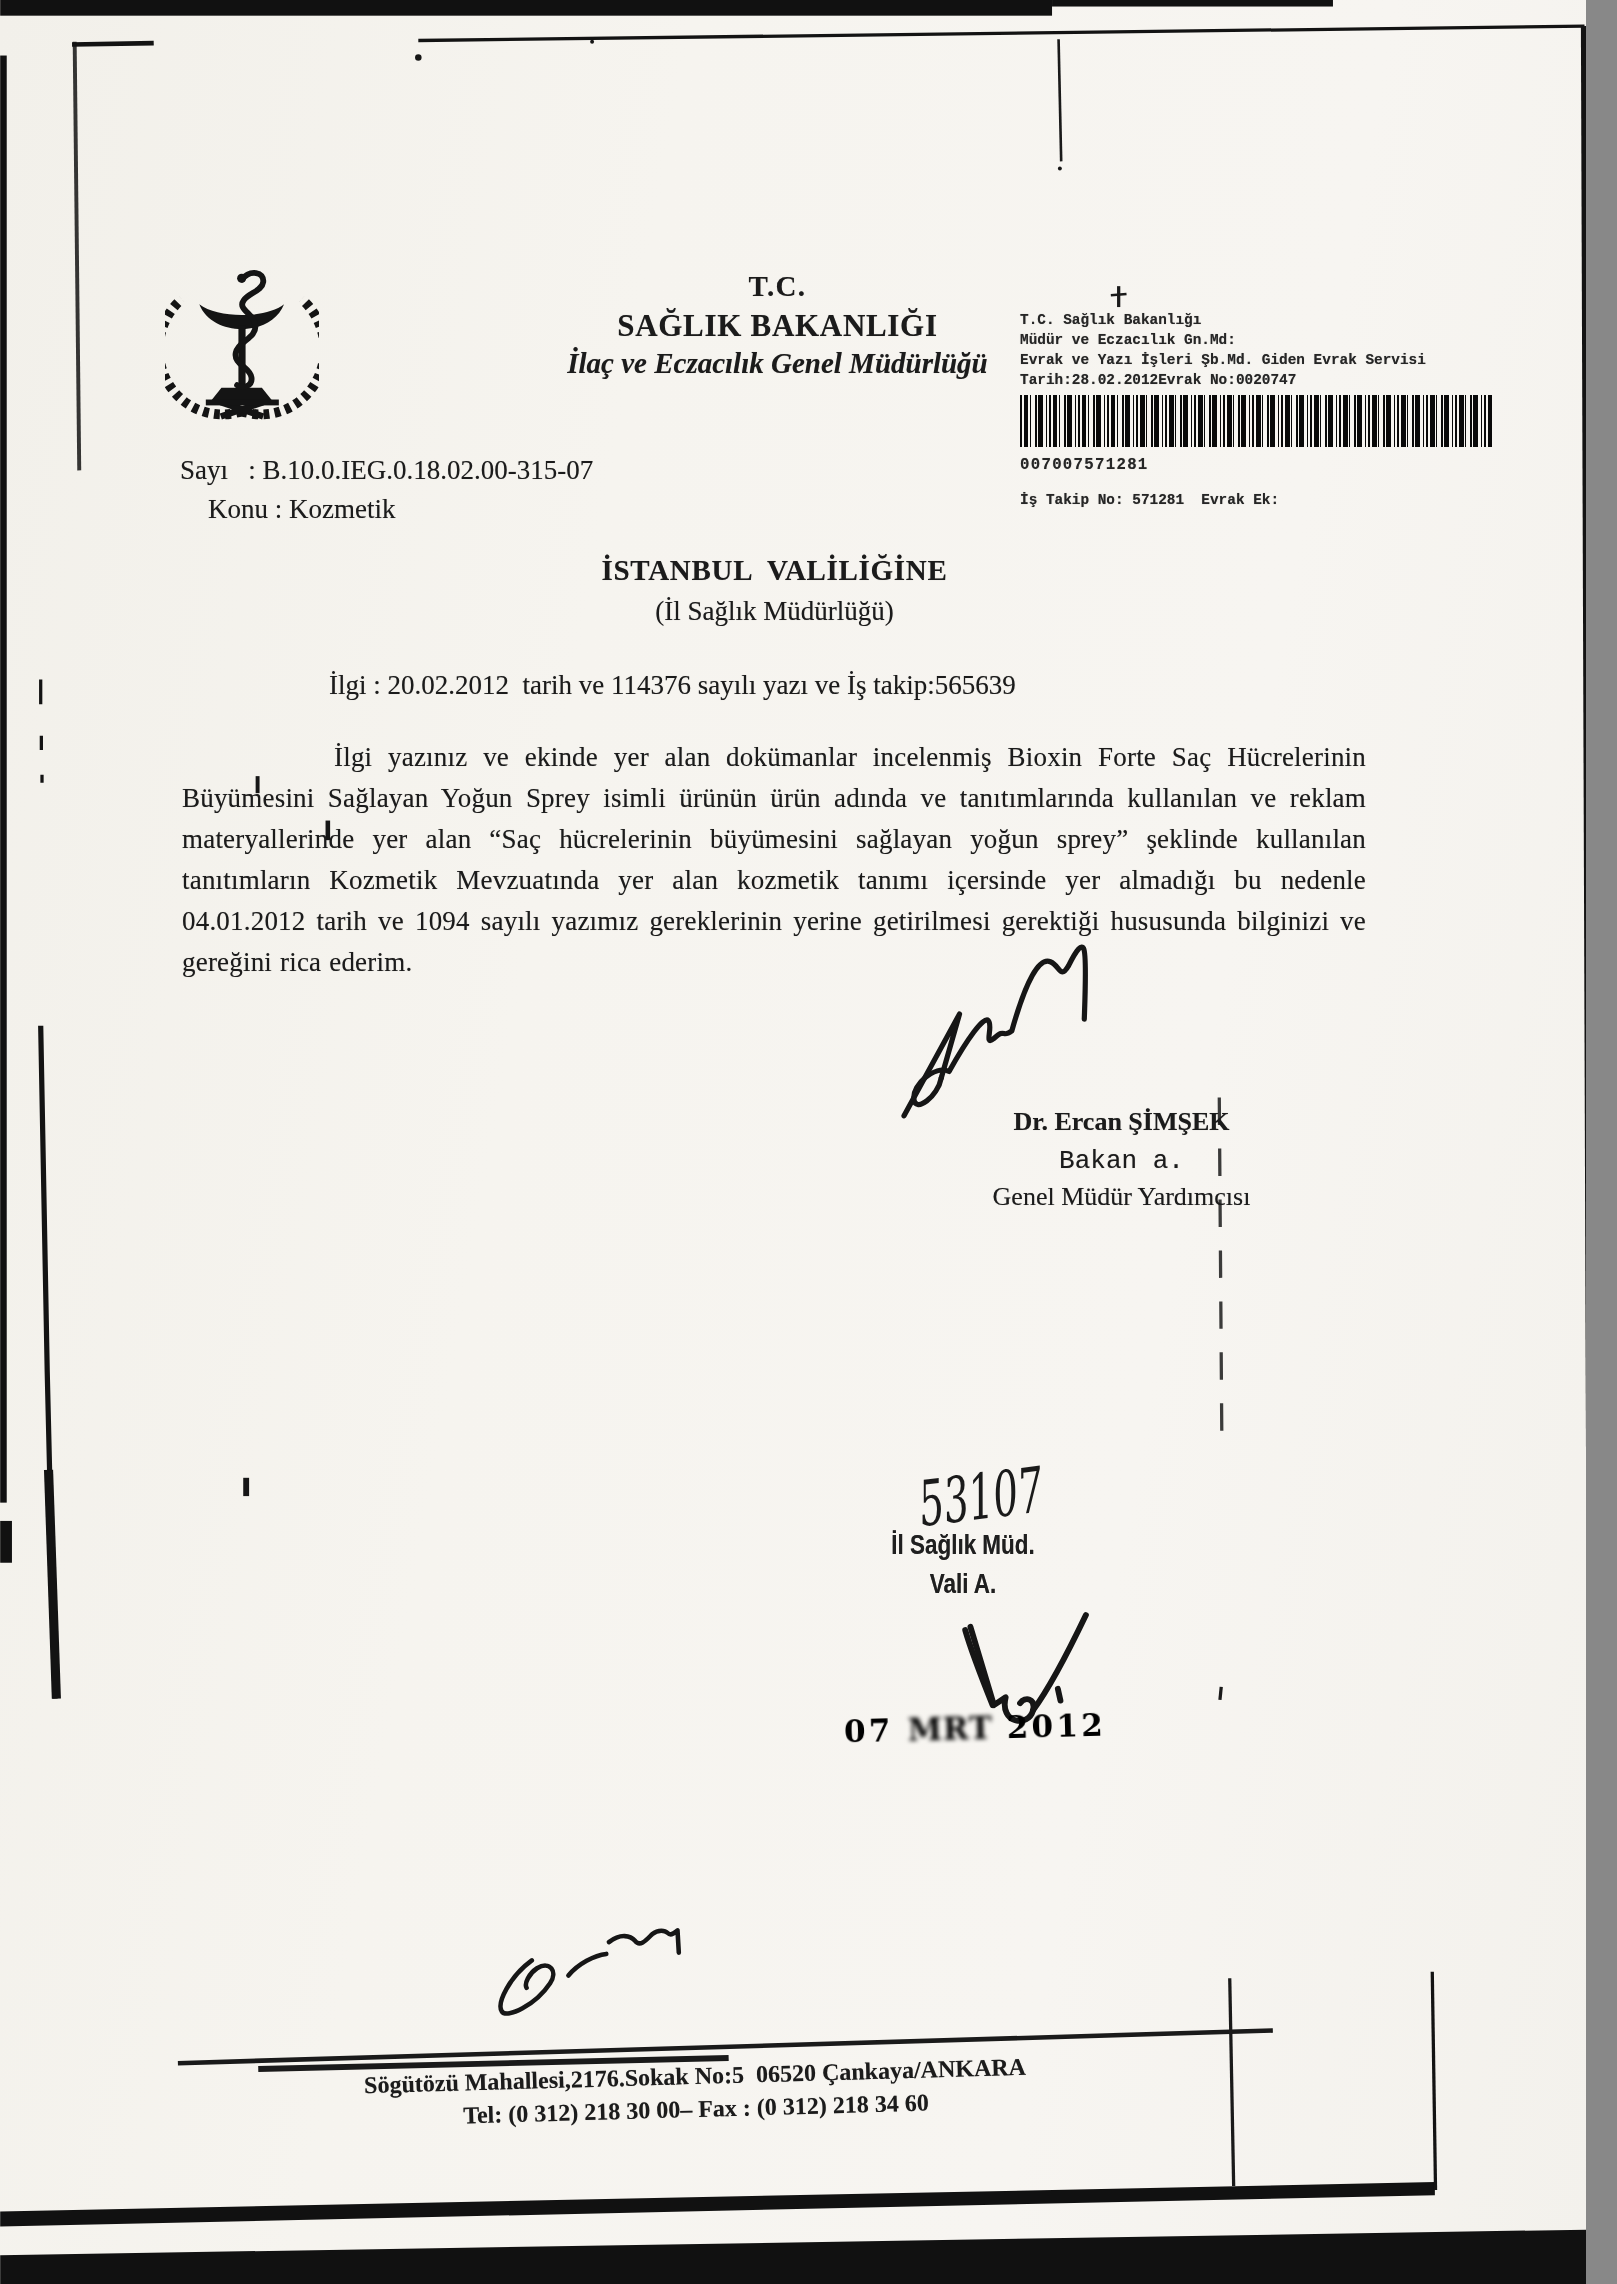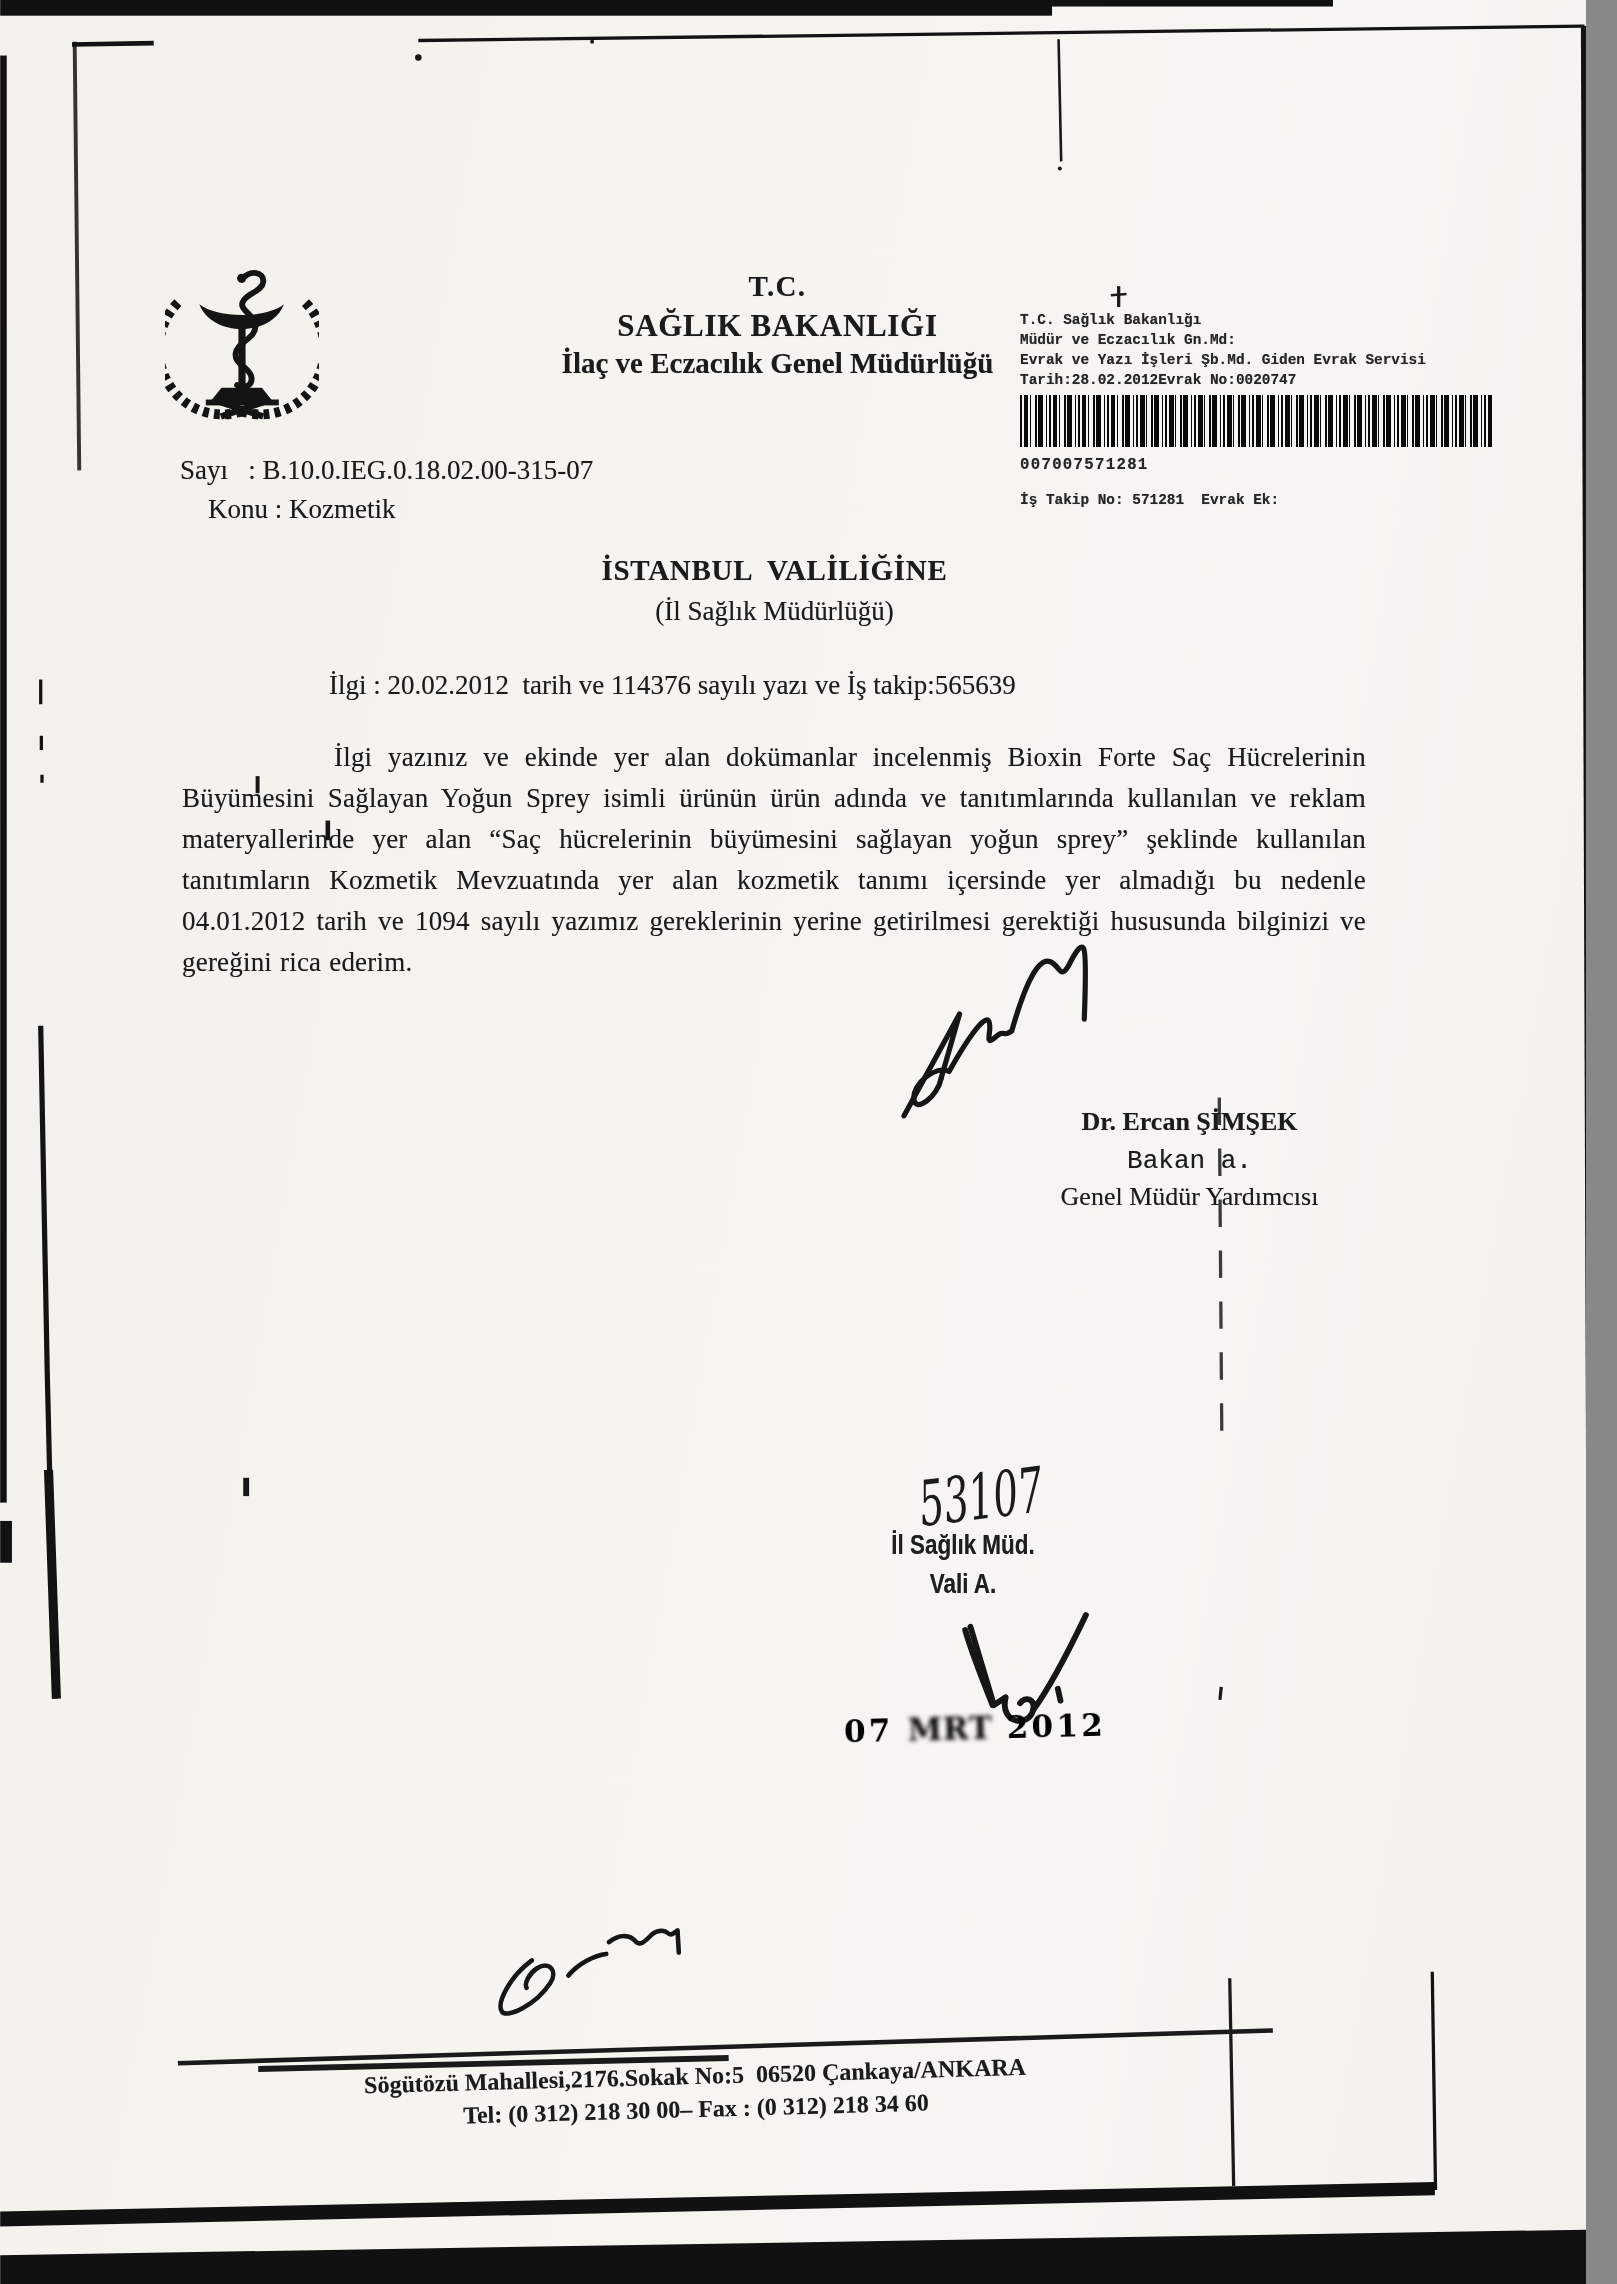--- a/index.html
+++ b/index.html
@@ -13,21 +13,21 @@
     color:#1b1b1b;
   }
   .abs{position:absolute;}
   .ink{color:#1b1b1b;text-shadow:0 0 0.7px rgba(20,20,20,.4);}
   .pre{white-space:pre;}
 
   
   .hdr{left:549px;top:270px;width:457px;text-align:center;}
   .hdr .tc{font-size:29px;font-weight:700;letter-spacing:1.3px;}
   .hdr .min{font-size:31px;font-weight:700;margin-top:4.6px;letter-spacing:0.7px;}
-  .hdr .dir{font-size:29px;font-weight:700;margin-top:3.9px;}
+  .hdr .dir{font-size:29px;font-weight:700;margin-top:3.9px;font-style:italic;}
 
   
   .reg{left:1020px;top:310px;width:497px;font-family:Liberation Mono, monospace;
        font-size:14.4px;font-weight:600;color:#262626;line-height:20px;
        text-shadow:0 0 0.7px rgba(30,30,30,.5);}
   .barcode{margin-top:5.2px;width:472px;height:52px;
     background:repeating-linear-gradient(90deg,
       #141414 0 2px,transparent 2px 3.9px,
       #141414 3.9px 8.5px,transparent 8.5px 9.8px,
       #141414 9.8px 11px,transparent 11px 15px,
@@ -46,21 +46,21 @@
   .addr{left:510px;top:554px;width:529px;text-align:center;}
   .addr .l1{font-size:29px;font-weight:600;letter-spacing:0.7px;}
   .addr .l2{font-size:27px;font-weight:500;margin-top:8.5px;}
 
   .ilgi{left:329px;top:670px;font-size:27px;}
 
   .bodypar{left:182px;top:737px;width:1184px;font-size:27px;line-height:41px;
     text-align:justify;text-indent:152px;letter-spacing:0.2px;word-spacing:1px;}
 
   
-  .signer{left:1039px;top:1107px;width:301px;text-align:center;font-size:26px;}
+  .signer{left:971px;top:1107px;width:301px;text-align:center;font-size:26px;}
   .signer .n{font-weight:600;}
   .signer .t1{margin-top:9.1px;font-family:Liberation Mono, monospace;}
   .signer .t2{margin-top:5.9px;}
 
   
   .recstamp{left:875px;top:1529px;width:176px;text-align:center;
     font-family:"Liberation Sans","DejaVu Sans",sans-serif;font-weight:700;color:#1f1f1f;
     transform:scaleX(.82);transform-origin:center top;
     text-shadow:0 0 0.7px rgba(25,25,25,.6);}
   .recstamp .r1{font-size:27.4px;}

